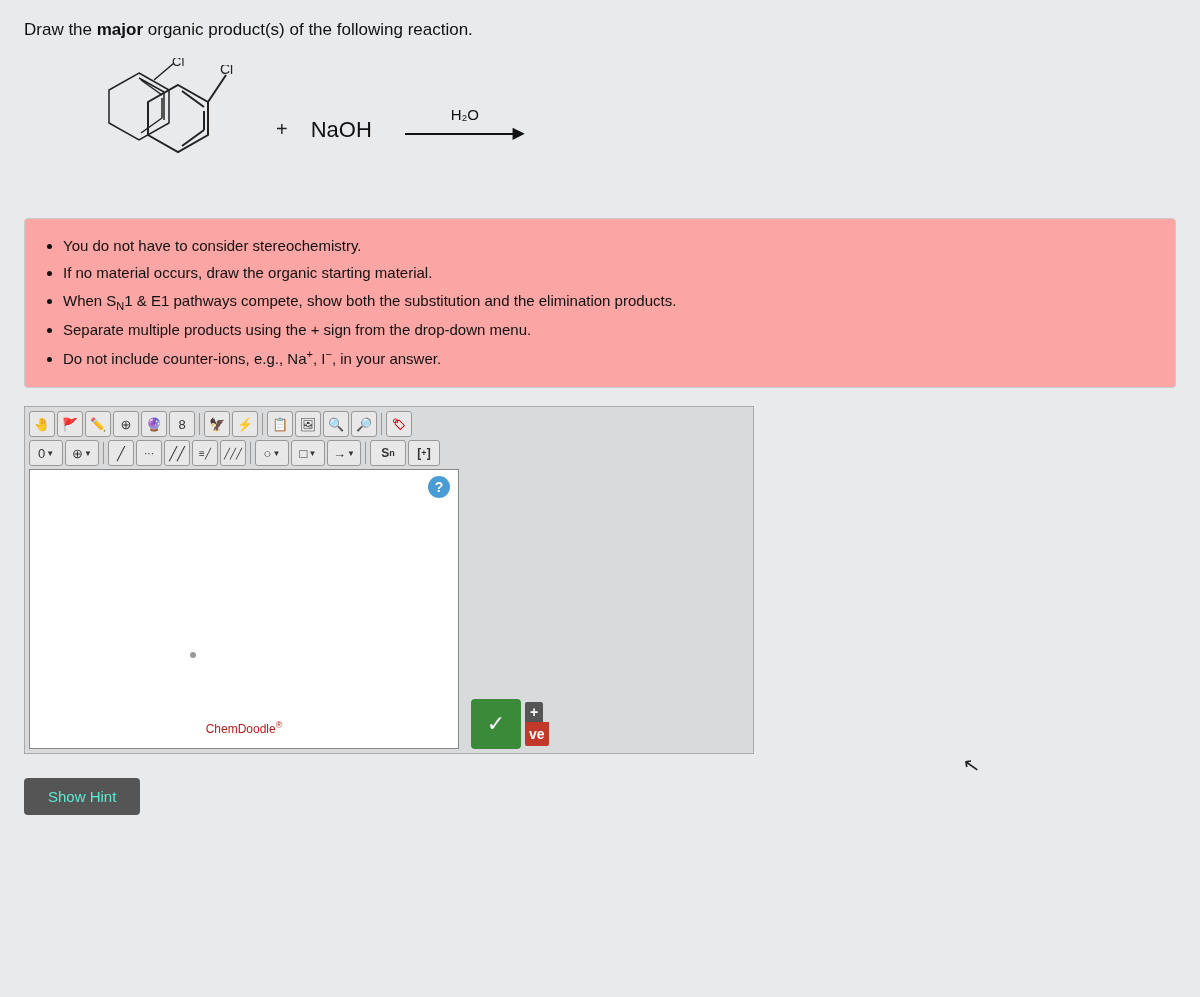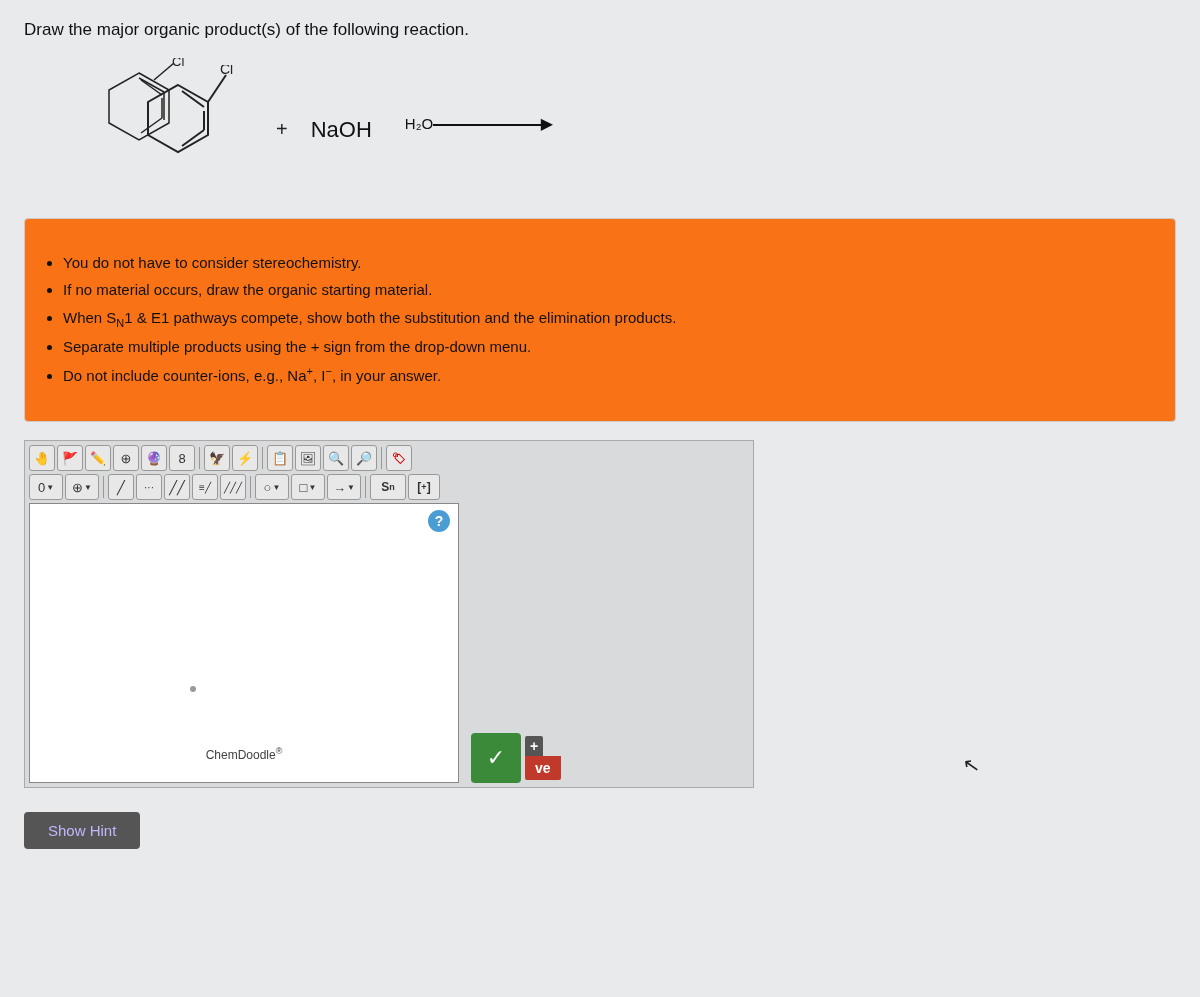--- a/index.html
+++ b/index.html
@@ -16,21 +16,21 @@
       width: 1200px;
       min-height: 997px;
       padding: 18px 24px 24px 24px;
     }
     .question-title {
       font-size: 17px;
       color: #111;
       margin-bottom: 16px;
       line-height: 1.4;
     }
-    .question-title b { font-weight: normal; }
+    .question-title b { font-weight: bold; }
 
     
     .reaction-area {
       display: flex;
       align-items: center;
       margin: 0 0 24px 60px;
       gap: 13px;
     }
     .benzyl-chloride-svg {
       margin-right: 16px;
@@ -44,21 +44,21 @@
       margin-top: 10px;
     }
     .naoh-label {
       font-size: 22px;
       color: #111;
       margin-right: 20px;
       margin-top: 10px;
     }
     .arrow-area {
       display: flex;
-      flex-direction: row;
+      flex-direction: column;
       align-items: center;
       margin-top: 0px;
     }
     .h2o-label {
       font-size: 15px;
       color: #111;
       margin-bottom: 2px;
     }
     .reaction-arrow {
       width: 120px;
@@ -79,24 +79,24 @@
       position: absolute;
       right: 0;
       top: 0;
       font-size: 16px;
       color: #111;
       line-height: 1;
     }
 
     
     .instructions-box {
-      background: #f97316;
+      background: #fca5a5;
       border: 1px solid #ccc;
       border-radius: 4px;
-      padding: 31px 18px;
+      padding: 14px 18px;
       margin-bottom: 18px;
       font-size: 15px;
       color: #111;
       line-height: 1.7;
       margin-top: 26px;
     }
     .instructions-box ul {
       list-style: disc;
       padding-left: 20px;
     }
@@ -188,25 +188,25 @@
       position: absolute;
       bottom: 90px;
       left: 160px;
       width: 6px;
       height: 6px;
       background: #999;
       border-radius: 50%;
     }
     .chemdoodle-label {
       position: absolute;
-      bottom: 20px;
+      bottom: 12px;
       left: 50%;
       transform: translateX(-50%);
       font-size: 12px;
-      color: #404040;
+      color: #b91c1c;
     }
     .chemdoodle-reg {
       font-size: 9px;
       vertical-align: super;
     }
     .check-button {
       width: 50px;
       height: 50px;
       background: #3a8a3a;
       border: none;
@@ -216,21 +216,21 @@
       justify-content: center;
       cursor: pointer;
       color: white;
       font-size: 22px;
       margin-left: 4px;
     }
 
     
     .show-hint-btn {
       background: #555;
-      color: #c4b5fd;
+      color: #5eead4;
       font-size: 15px;
       font-weight: 500;
       padding: 10px 24px;
       border: none;
       border-radius: 4px;
       cursor: pointer;
       margin-top: 12px;
       display: inline-block;
     }
 
@@ -400,21 +400,21 @@
       </div>
 
       <div class="right-controls">
 
         <div style="display:flex; align-items:center; gap:4px; margin-top: 230px;">
           <button class="check-button">✓</button>
           <div style="display:flex; flex-direction:column; align-items:flex-start; gap:0;">
             <div style="display:flex; align-items:center; gap:2px;">
               <span style="font-size:14px; color:#333; font-weight:bold; background:#555; color:white; padding:2px 5px; border-radius:2px 2px 0 0; cursor:pointer;">+</span>
             </div>
-            <div style="background:#c0392b; color:white; font-weight:bold; font-size:14px; padding:4px 10px; border-radius:0 0 2px 2px; cursor:pointer;">
+            <div style="background:#c0392b; color:white; font-weight:bold; font-size:14px; padding:4px 4px; border-radius:0 0 2px 2px; cursor:pointer;">
               <span>ve</span>
             </div>
           </div>
         </div>
       </div>
     </div>
   </div>
 
   
   <div style="margin-top: 12px;">

